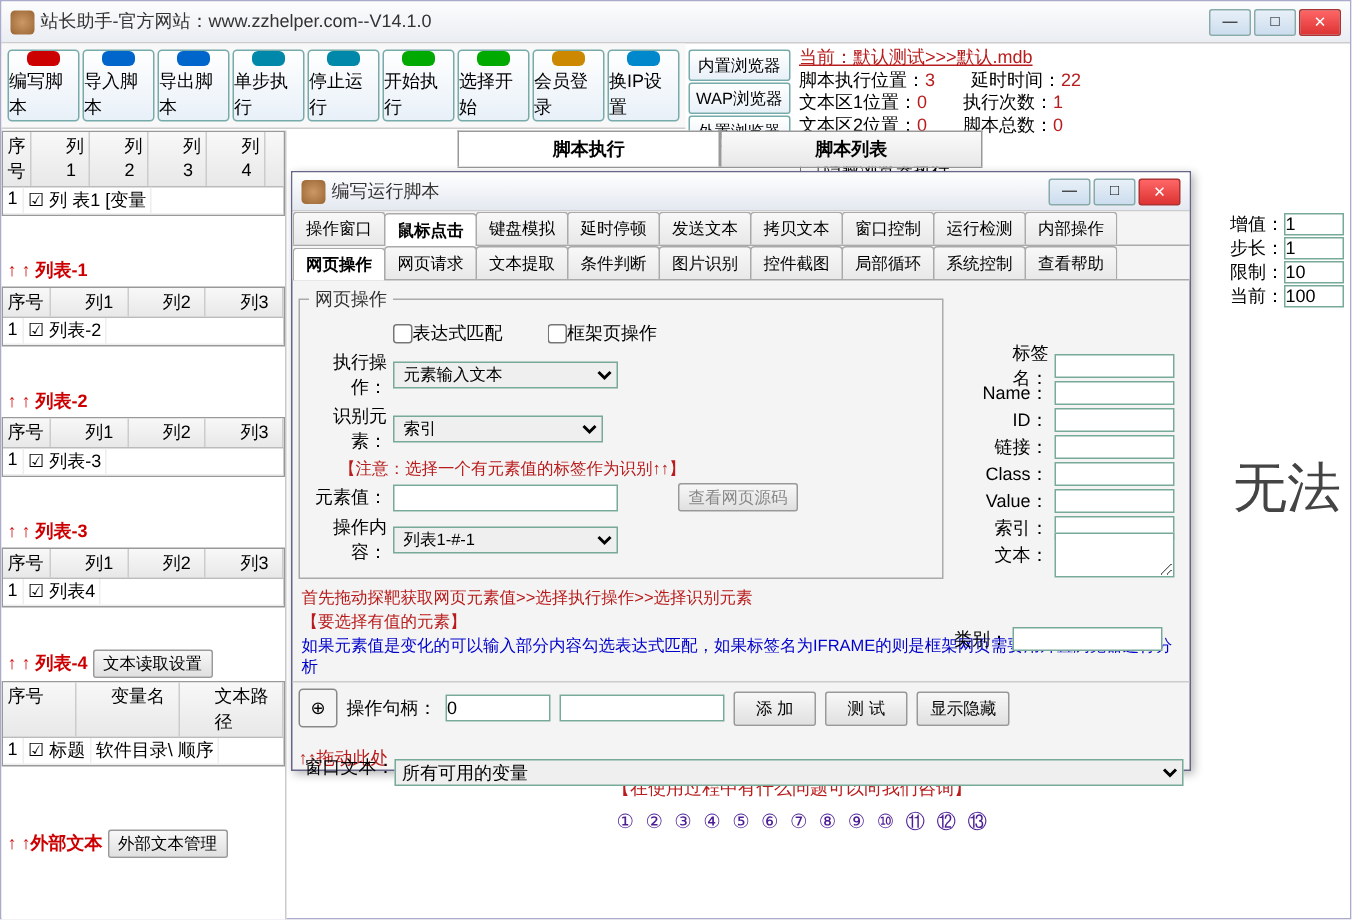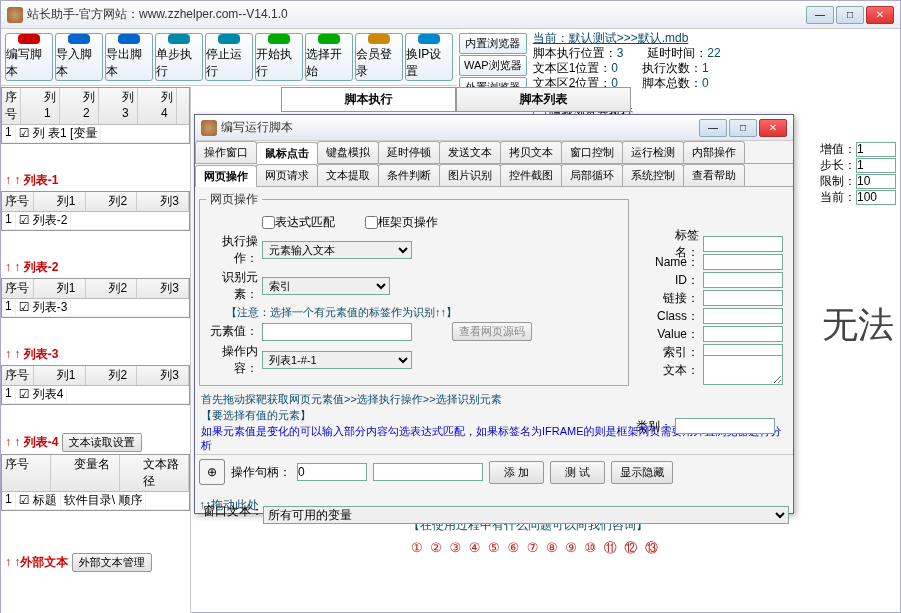--- a/index.html
+++ b/index.html
@@ -10,21 +10,21 @@
 .titlebar-title { flex: 1; color: #333; }
 .win-btns { display:flex; gap:2px; }
 .win-btn { width: 28px; height: 18px; border: 1px solid #8aa; background: linear-gradient(#e8f0f8,#cde); border-radius: 2px; display:flex; align-items:center; justify-content:center; font-size:10px; cursor:pointer;}
 .win-btn.close { background: linear-gradient(#f66,#d33); color:#fff; border-color:#a33;}
 .toolbar { display:flex; padding:4px; gap:2px; border-bottom:1px solid #ccc; background:#f8f8f8;}
 .tbtn { width:48px; height:48px; border:1px solid #7aa; border-radius:3px; background:linear-gradient(#fff,#e8f0f8); display:flex; flex-direction:column; align-items:center; justify-content:center; cursor:pointer; font-size:11px;}
 .tbtn .ticon { width:22px; height:22px; margin-bottom:2px; border-radius:4px;}
 .sidebox { border:1px solid #7aa; border-radius:2px; padding:2px 4px; font-size:11px; background:linear-gradient(#fff,#e8f0f8); cursor:pointer; text-align:center;}
 .right-stats { font-size:11px; line-height:15px; padding:2px 4px;}
 .right-stats span { display:inline-block; }
-.red { color:#0c4a6e; }
+.red { color:#b91c1c; }
 .blue { color:#00c; }
 .main-area { display:flex; height:calc(100% - 84px); }
 .left-panel { width:190px; border-right:1px solid #ccc; overflow:hidden; background:#fff;}
 .grid { border:1px solid #999; margin:0; font-size:11px;}
 .grid-head { display:flex; background:linear-gradient(#f8f8f8,#e8e8e8); border-bottom:1px solid #bbb;gap:20px;}
 .grid-head > div { border-right:1px solid #ccc; padding:1px 3px; }
 .grid-row { display:flex; border-bottom:1px solid #eee; min-height:16px;}
 .grid-row > div { border-right:1px solid #eee; padding:0 3px; }
 .section-hdr { color:#c00; font-weight:bold; padding:2px 4px; }
 .smallbtn { border:1px solid #999; background:linear-gradient(#f8f8f8,#e0e0e0); padding:1px 6px; font-size:11px; cursor:pointer; border-radius:2px;}
@@ -47,21 +47,21 @@
 .big-right { position:absolute; right:6px; top:300px; font-size:36px; color:#444; font-family:SimSun;}
 .bullets { position:absolute; right:10px; top:430px; font-size:13px; line-height:26px;}
 .bullets li { list-style:disc; margin-left:18px;}
 .chk { width:13px;height:13px;vertical-align:middle;}
 .center-tabs { display:flex; border-bottom:1px solid #999; margin-left:0;}
 .center-tab { flex:1; text-align:center; padding:3px 0; border:1px solid #999; border-bottom:none; background:linear-gradient(#fafafa,#e8e8e8); cursor:pointer; font-weight:bold; font-size:12px;}
 .center-tab.active { background:#fff;}
 .status-right { position:absolute; right:4px; top:140px; font-size:11px; line-height:16px;}
 .status-right label{display:inline-block;width:36px;}
 .status-right input{border:1px solid #7a9;width:40px;height:15px;}
-.decor-circles { text-align:center; color:#b91c1c; letter-spacing:2px; font-size:13px; padding:4px 0;}
+.decor-circles { text-align:center; color:#4c1d95; letter-spacing:2px; font-size:13px; padding:4px 0;}
 </style>
 </head>
 <body>
 
 <div class="window" style="width:901px;height:613px;position:relative;">
   <div class="titlebar">
     <span class="ico"></span>
     <span class="titlebar-title">站长助手-官方网站：www.zzhelper.com--V14.1.0</span>
     <div class="win-btns">
       <div class="win-btn">—</div>
@@ -119,21 +119,21 @@
         <div>脚本执行位置：<span class="red" style="width:24px;">3</span>&nbsp;&nbsp;延时时间：<span class="red">22</span></div>
         <div>文本区1位置：<span class="red" style="width:24px;">0</span>&nbsp;&nbsp;执行次数：<span class="red">1</span></div>
         <div>文本区2位置：<span class="red" style="width:24px;">0</span>&nbsp;&nbsp;脚本总数：<span class="red">0</span></div>
         <div>文本区3位置：<span class="red" style="width:24px;">0</span></div>
         <div><input type="checkbox" class="chk" style=""> 隐藏浏览器执行</div>
         <div><input type="checkbox" class="chk" style=""> 使用快捷键F9 F10</div>
         <div><input type="checkbox" class="chk" style=""> 自动登录会员</div>
       </div>
   </div>
 
-  <div style="position:absolute;left:280px;top:86px;width:350px;">
+  <div style="position:absolute;left:304px;top:86px;width:350px;">
     <div class="center-tabs">
       <div class="center-tab active">脚本执行</div>
       <div class="center-tab">脚本列表</div>
     </div>
   </div>
 
   <div class="status-right" id="rightinputs">
       <div><label>增值：</label><input type="text" value="1" style=""></div>
       <div><label>步长：</label><input type="text" value="1" style=""></div>
       <div><label>限制：</label><input type="text" value="10" style=""></div>
@@ -266,21 +266,21 @@
           <span style="margin-right:30px;">表达式匹配</span>
         <input type="checkbox" class="chk" style=""> 
           <span>框架页操作</span>
       </div>
       <div class="form-row">
         <label>执行操作：</label>
         <select style="width:150px;"><option>元素输入文本</option></select>
       </div>
       <div class="form-row">
         <label>识别元素：</label>
-        <select style="width:128px;"><option>索引</option></select>
+        <select style="width:140px;"><option>索引</option></select>
       </div>
       <div class="form-row red" style="padding-left:20px;">【注意：选择一个有元素值的标签作为识别↑↑】</div>
       <div class="form-row">
         <label>元素值：</label>
         <input type="text" style="width: 150px;">
         <button class="smallbtn" style="margin-left:40px;color:#888;" disabled="">查看网页源码</button>
       </div>
       <div class="form-row">
         <label>操作内容：</label>
         <select style="width:150px;"><option>列表1-#-1</option></select>

